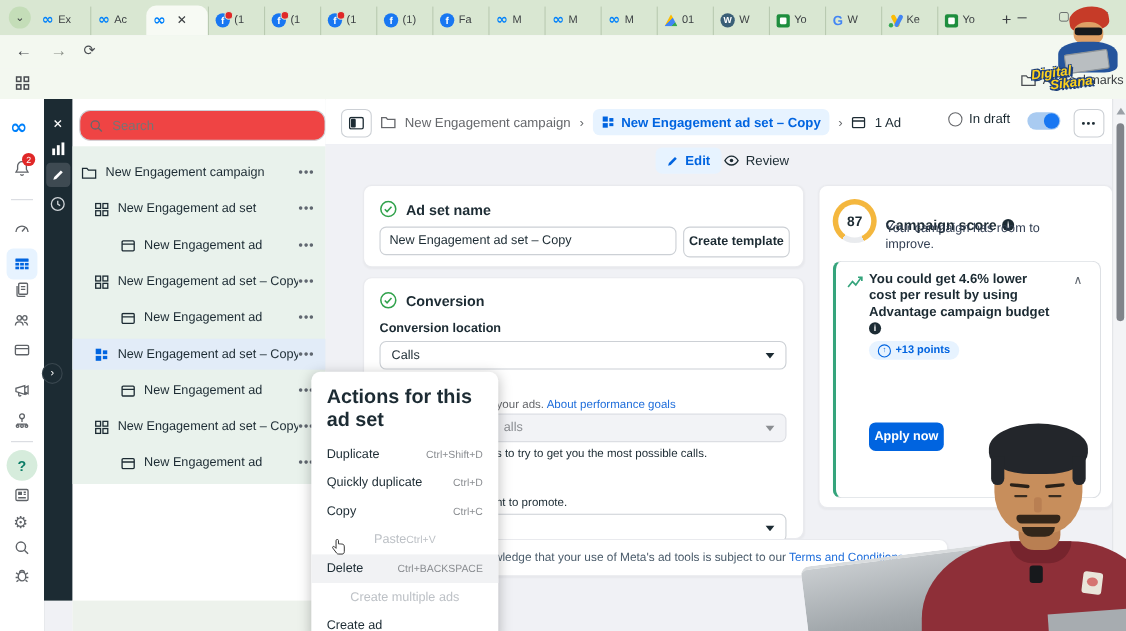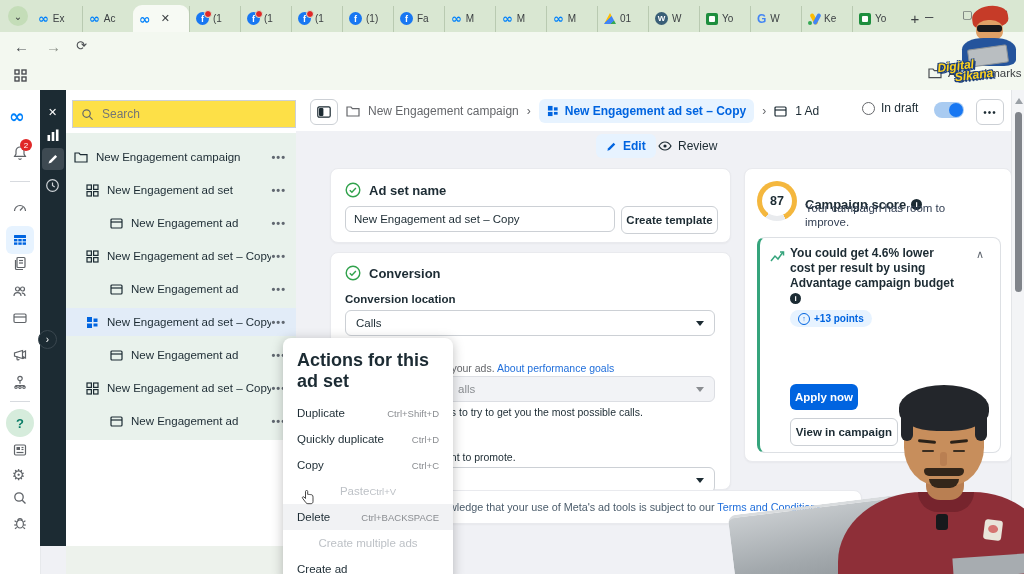--- a/index.html
+++ b/index.html
@@ -344,21 +344,21 @@
     <span class="ab ic" style="left:5px;top:88px;">
       <svg width="15" height="15" viewBox="0 0 15 15">
           <circle cx="7.5" cy="7.5" r="5.8" fill="none" stroke="#cfd4d8" stroke-width="1.2"></circle>
           <path d="M7.5 4.5v3l2.2 1.4" fill="none" stroke="#cfd4d8" stroke-width="1.2"></path>
         </svg>
     </span>
     <span class="ab ic" style="left:-2px;top:240px;width:17px;height:17px;border-radius:50%;background:#1c2b33;border:1px solid #3a474f;color:#fff;font-size:10px;z-index:5;">›</span>
   </div>
 
   <div id="treepanel" class="ab">
-    <div class="row" style="position:absolute;left:6px;top:10px;width:206px;height:26px;border:1px solid #ccd0d5;border-radius:0;background:#fde047;padding:0 8px;gap:6px;">
+    <div class="row" style="position:absolute;left:6px;top:10px;width:206px;height:26px;border:1px solid #ccd0d5;border-radius:10px;background:#ef4444;padding:0 8px;gap:6px;">
       <span class="ic">
           <svg width="13" height="13" viewBox="0 0 14 14">
             <circle cx="6" cy="6" r="4" fill="none" stroke="#65676b" stroke-width="1.3"></circle>
             <line x1="9" y1="9" x2="12.5" y2="12.5" stroke="#65676b" stroke-width="1.3"></line>
           </svg>
         </span>
       <input style="border: none; outline: none; background: transparent; font-size: 12px; width: 150px; color: rgb(28, 43, 51); font-family: inherit;" placeholder="Search">
     </div>
     <div id="treemint"></div>
 
@@ -607,23 +607,20 @@
       </span>
       <div class="ab" style="left:30px;top:8px;width:166px;font-weight:bold;font-size:12px;line-height:15px;"><span>You could get 4.6% lower cost per result by using Advantage campaign budget</span> <span class="ic" style="width:11px;height:11px;border-radius:50%;background:#1c2b33;color:#fff;font-size:8px;font-weight:bold;vertical-align:middle;">i</span></div>
       <span class="ab" style="left:216px;top:10px;color:#606770;font-size:11px;">∧</span>
       <div class="ab row" style="left:30px;top:72px;height:17px;background:#e7f3ff;border-radius:9px;padding:0 8px;gap:4px;">
         <span class="ic" style="width:10px;height:10px;border:1px solid #0064e0;border-radius:50%;color:#0064e0;font-size:7px;">↑</span>
         <span style="font-size:10px;font-weight:bold;color:#0064e0;">+13 points</span>
       </div>
       <div class="ab ic" style="left:30px;top:146px;width:68px;height:26px;background:#0064e0;border-radius:6px;color:#fff;font-weight:bold;font-size:11.5px;">
           <span>Apply now</span>
         </div>
-      <div class="btn-outline ab" style="left:30px;top:180px;width:106px;height:26px;">
-          <span>View in campaign</span>
-        </div>
     </div>
   </div>
 
   <div id="mscroll" class="ab">
     <span class="tri-up ab" style="left:3px;top:8px;"></span>
     <span class="ab" style="left:3px;top:22px;width:7px;height:180px;background:#80848a;border-radius:4px;"></span>
     <span class="tri-dn ab" style="left:3px;top:470px;"></span>
   </div>
 
   <div id="ctxmenu" class="ab">

